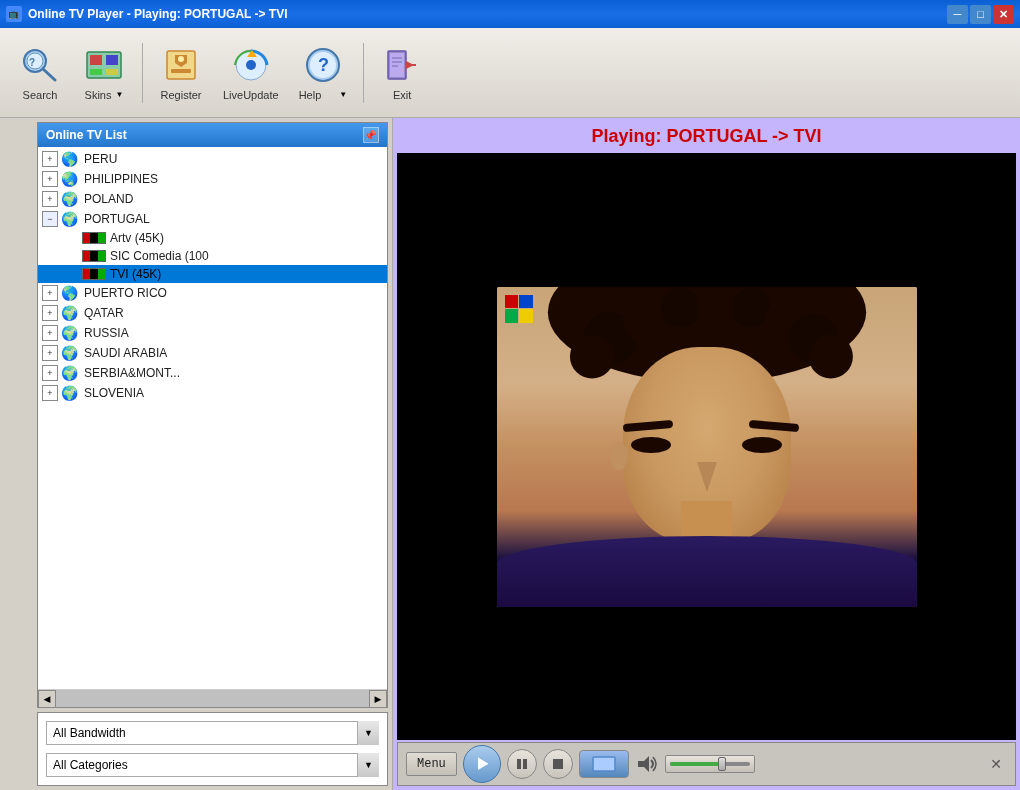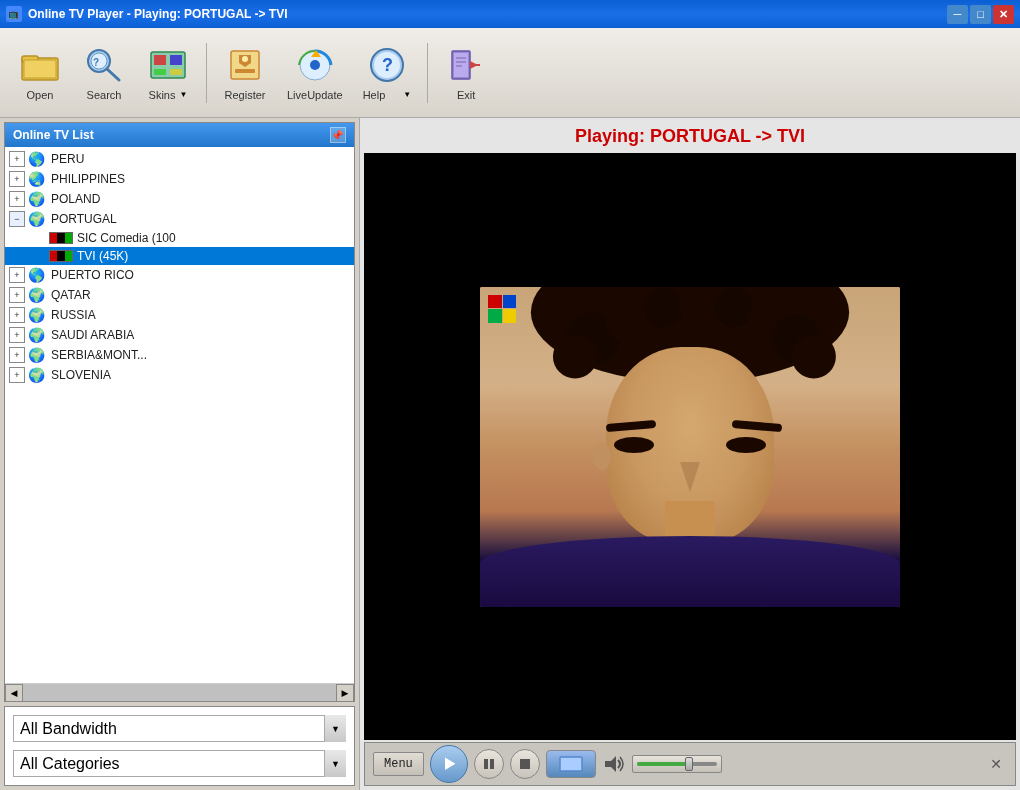--- a/index.html
+++ b/index.html
@@ -114,20 +114,21 @@
 
     
     #left-panel {
       width: 360px;
       min-width: 360px;
       display: flex;
       flex-direction: column;
       background: #d4d0c8;
       border-right: 1px solid #aaa;
       position: relative;
+      margin-left: 33px;
     }
 
     
     #tv-list-panel {
       flex: 1;
       display: flex;
       flex-direction: column;
       border: 1px solid #888;
       margin: 4px;
       background: white;
@@ -167,21 +168,21 @@
 
     .tree-item {
       display: flex;
       align-items: center;
       padding: 2px 4px;
       cursor: pointer;
       font-size: 12px;
       color: #222;
       white-space: nowrap;
     }
-    .tree-item.selected { background: #0078d7; color: #ffffff; }
+    .tree-item.selected { background: #0078d7; color: #000000; }
     .tree-expand {
       width: 16px;
       height: 16px;
       display: inline-flex;
       align-items: center;
       justify-content: center;
       font-size: 9px;
       border: 1px solid #888;
       background: white;
       margin-right: 2px;
@@ -279,21 +280,21 @@
     .filter-select-wrap {
       position: relative;
       display: flex;
       align-items: center;
     }
     .filter-select-wrap select {
       flex: 1;
       padding: 4px 24px 4px 6px;
       border: 1px solid #aaa;
       background: white;
-      font-size: 16px;
+      font-size: 12px;
       appearance: none;
     }
     .filter-dropdown-arrow {
       position: absolute;
       right: 0;
       top: 0;
       bottom: 0;
       width: 22px;
       background: linear-gradient(to bottom, #e8e8e8, #c8c8c8);
       border-left: 1px solid #aaa;
@@ -303,21 +304,21 @@
       font-size: 9px;
       pointer-events: none;
     }
 
     
     #right-panel {
       flex: 1;
       display: flex;
       flex-direction: column;
       padding: 4px;
-      background: #e5e5e5;
+      background: #c4b5fd;
     }
 
     #now-playing-label {
       text-align: center;
       font-size: 18px;
       font-weight: bold;
       color: #cc0000;
       padding: 4px 0 6px 0;
       font-family: Arial, sans-serif;
     }
@@ -467,30 +468,20 @@
   <span class="title-text">Online TV Player - Playing: PORTUGAL -&gt; TVI</span>
   <div class="window-controls">
     <span class="win-btn minimize">─</span>
     <span class="win-btn maximize">□</span>
     <span class="win-btn close">✕</span>
   </div>
 </div>
 
 <div id="toolbar">
 
-  <div class="toolbar-btn">
-    <div class="toolbar-icon">
-      <svg width="38" height="34" viewBox="0 0 38 34">
-        <rect x="1" y="10" width="36" height="22" rx="2" fill="#e8c040" stroke="#b8902a" stroke-width="1.5"></rect>
-        <rect x="1" y="8" width="16" height="6" rx="2" fill="#e8c040" stroke="#b8902a" stroke-width="1.5"></rect>
-        <rect x="3" y="12" width="32" height="18" rx="1" fill="#f0d060" stroke="#c0a030" stroke-width="1"></rect>
-      </svg>
-    </div>
-    <span class="toolbar-label">Open</span>
-  </div>
 
   <div class="toolbar-btn">
     <div class="toolbar-icon">
       <svg width="38" height="36" viewBox="0 0 38 36">
         <circle cx="14" cy="14" r="11" fill="#aaccee" stroke="#4477aa" stroke-width="2"></circle>
         <circle cx="14" cy="14" r="8" fill="#ddeeff" stroke="#6699bb" stroke-width="1"></circle>
         <line x1="22" y1="22" x2="34" y2="33" stroke="#4477aa" stroke-width="3" stroke-linecap="round"></line>
         <text x="8" y="19" font-size="10" fill="#4477aa" font-weight="bold">?</text>
       </svg>
     </div>
@@ -600,20 +591,25 @@
           <span class="tree-flag">🌍</span>
           <span>POLAND</span>
         </div>
 
         <div class="tree-item">
           <span class="tree-expand" style="background:#e8f0ff;">−</span>
           <span class="tree-flag">🌍</span>
           <span>PORTUGAL</span>
         </div>
 
+        <div class="tree-item" style="padding-left:24px;">
+          <span class="tree-indent"></span>
+          <span class="tree-channel-icon"></span>
+          <span>Artv (45K)</span>
+        </div>
 
         <div class="tree-item" style="padding-left:24px;">
           <span class="tree-indent"></span>
           <span class="tree-channel-icon"></span>
           <span>SIC Comedia (100</span>
         </div>
 
         <div class="tree-item selected" style="padding-left:24px;">
           <span class="tree-indent"></span>
           <span class="tree-channel-icon" style="background:linear-gradient(90deg,#cc0000 33%,#000 33%,#000 66%,#00aa00 66%);"></span>

